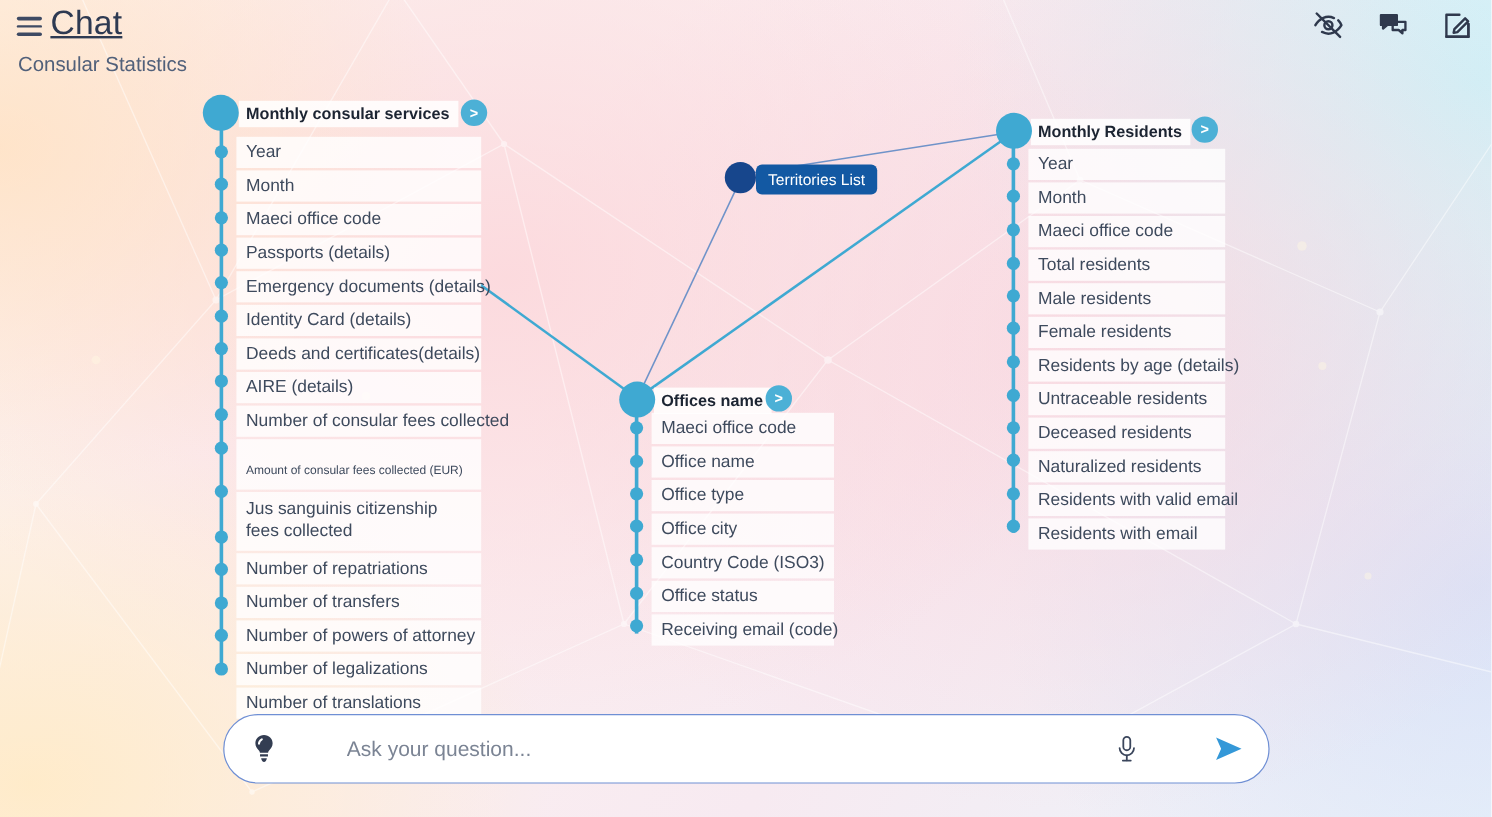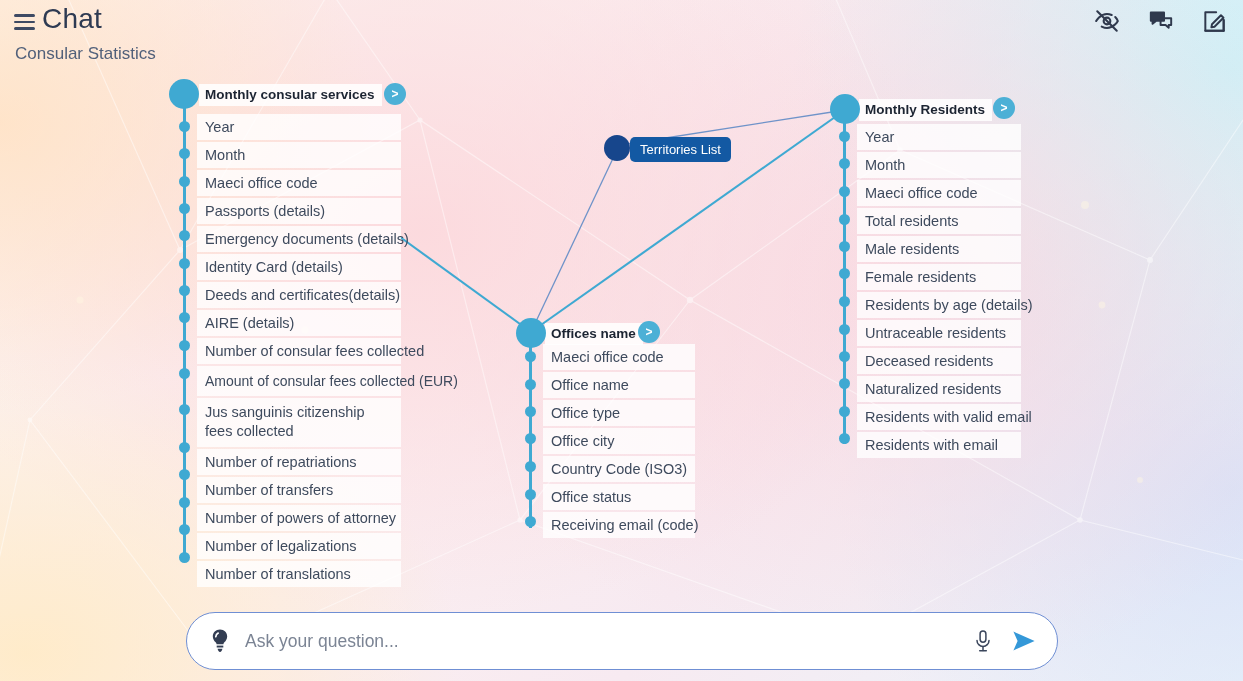--- a/index.html
+++ b/index.html
@@ -55,20 +55,21 @@
   .hamburger i:nth-child(2) { top: 8.5px; }
   .hamburger i:nth-child(3) { top: 15px; }
 
   .app-title {
     position: absolute;
     left: 42px; top: 3px;
     font-size: 28px;
     color: #2e3a52;
     letter-spacing: .2px;
     font-weight: 400;
+    text-decoration: underline;
   }
   .subtitle {
     position: absolute;
     left: 15px; top: 44px;
     font-size: 17px;
     color: #51607a;
     font-weight: 400;
   }
 
   .header-icons {
@@ -130,21 +131,21 @@
   .field-row {
     background: rgba(255,255,255,0.8);
     color: #3e4a5d;
     font-size: 14.5px;
     line-height: 16px;
     padding: 5px 8px 5px 8px;
     margin-bottom: 2px;
     white-space: nowrap;
     cursor: pointer;
   }
-  .field-row.small { font-size: 14px; padding-top: 7px; padding-bottom: 7px; }
+  .field-row.small { font-size: 10px; padding-top: 19px; padding-bottom: 7px; }
   .field-row.two-line { white-space: normal; line-height: 19px; padding-top: 5px; padding-bottom: 6px; }
 
   .spine {
     position: absolute;
     width: 3px;
     background: #3fa9d2;
     z-index: 3;
   }
 
   .badge-pill {
@@ -155,29 +156,30 @@
     line-height: 17px;
     padding: 4px 10px;
     border-radius: 5px;
     white-space: nowrap;
     cursor: pointer;
   }
 
   
   .composer {
     position: absolute;
-    left: 186px; bottom: 11px;
+    left: 186px; bottom: 28px;
     width: 872px; height: 58px;
     background: #ffffff;
     border: 1.6px solid #6f8fd4;
     border-radius: 30px;
     display: flex;
     align-items: center;
     padding: 0 20px 0 22px;
     z-index: 7;
+    gap: 44px;
   }
   .bulb-icon { flex: 0 0 auto; margin-right: 14px; display: block; }
   .ask-input {
     flex: 1 1 auto;
     border: none; outline: none;
     font-family: "Liberation Sans", sans-serif;
     font-size: 17.5px;
     color: #333a46;
     background: transparent;
   }

